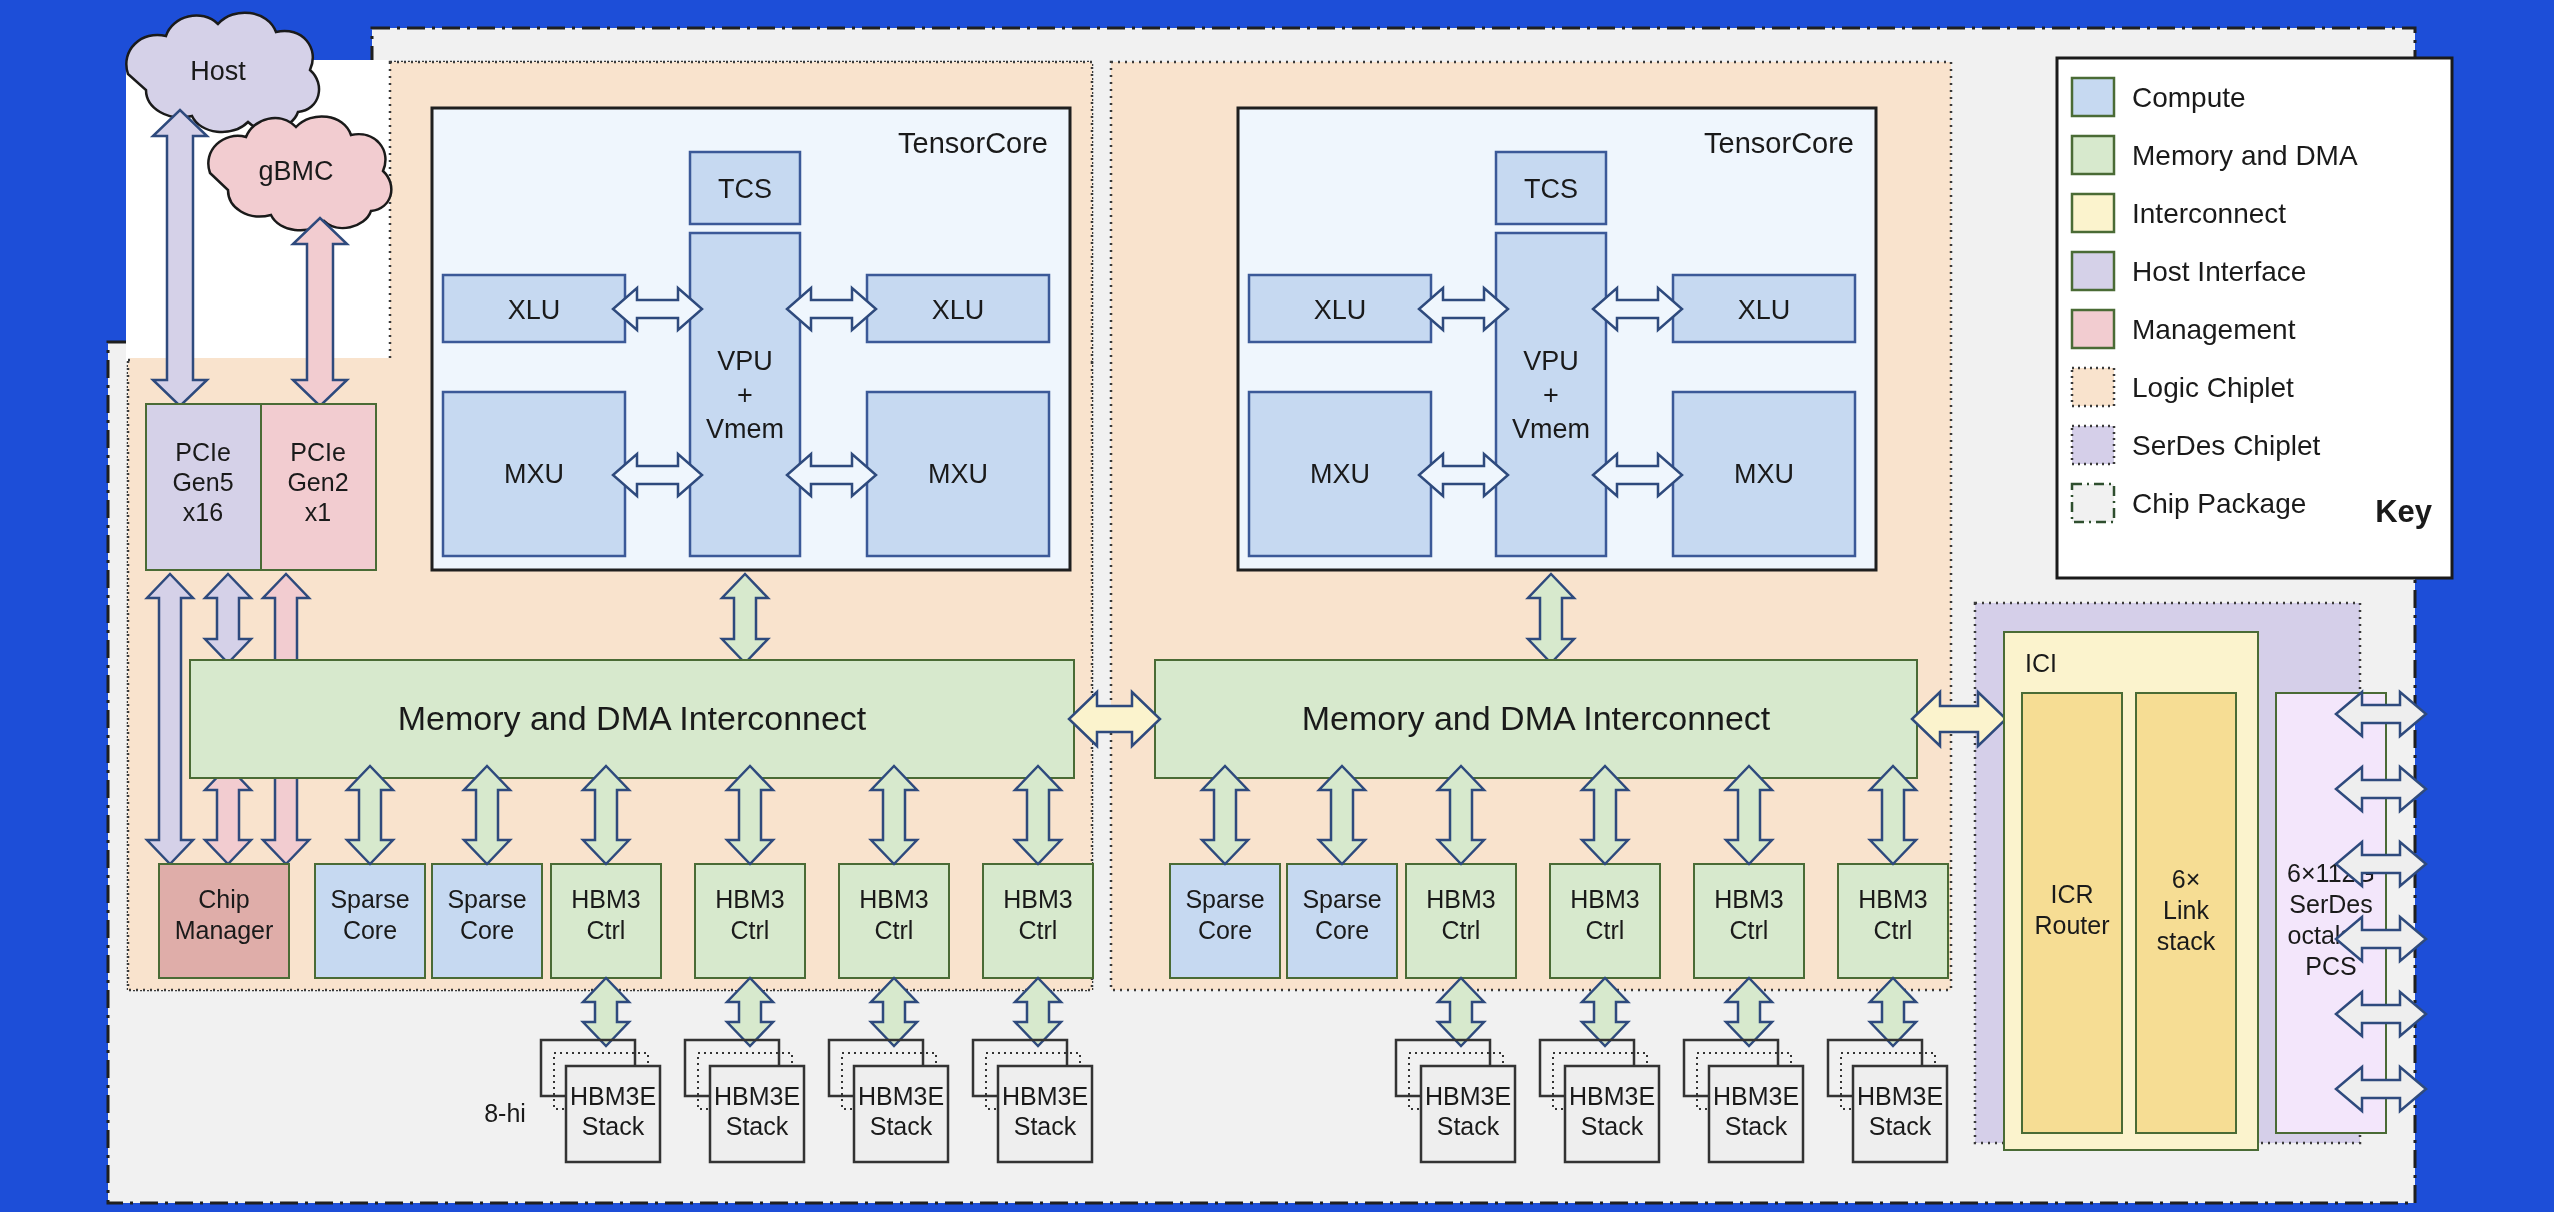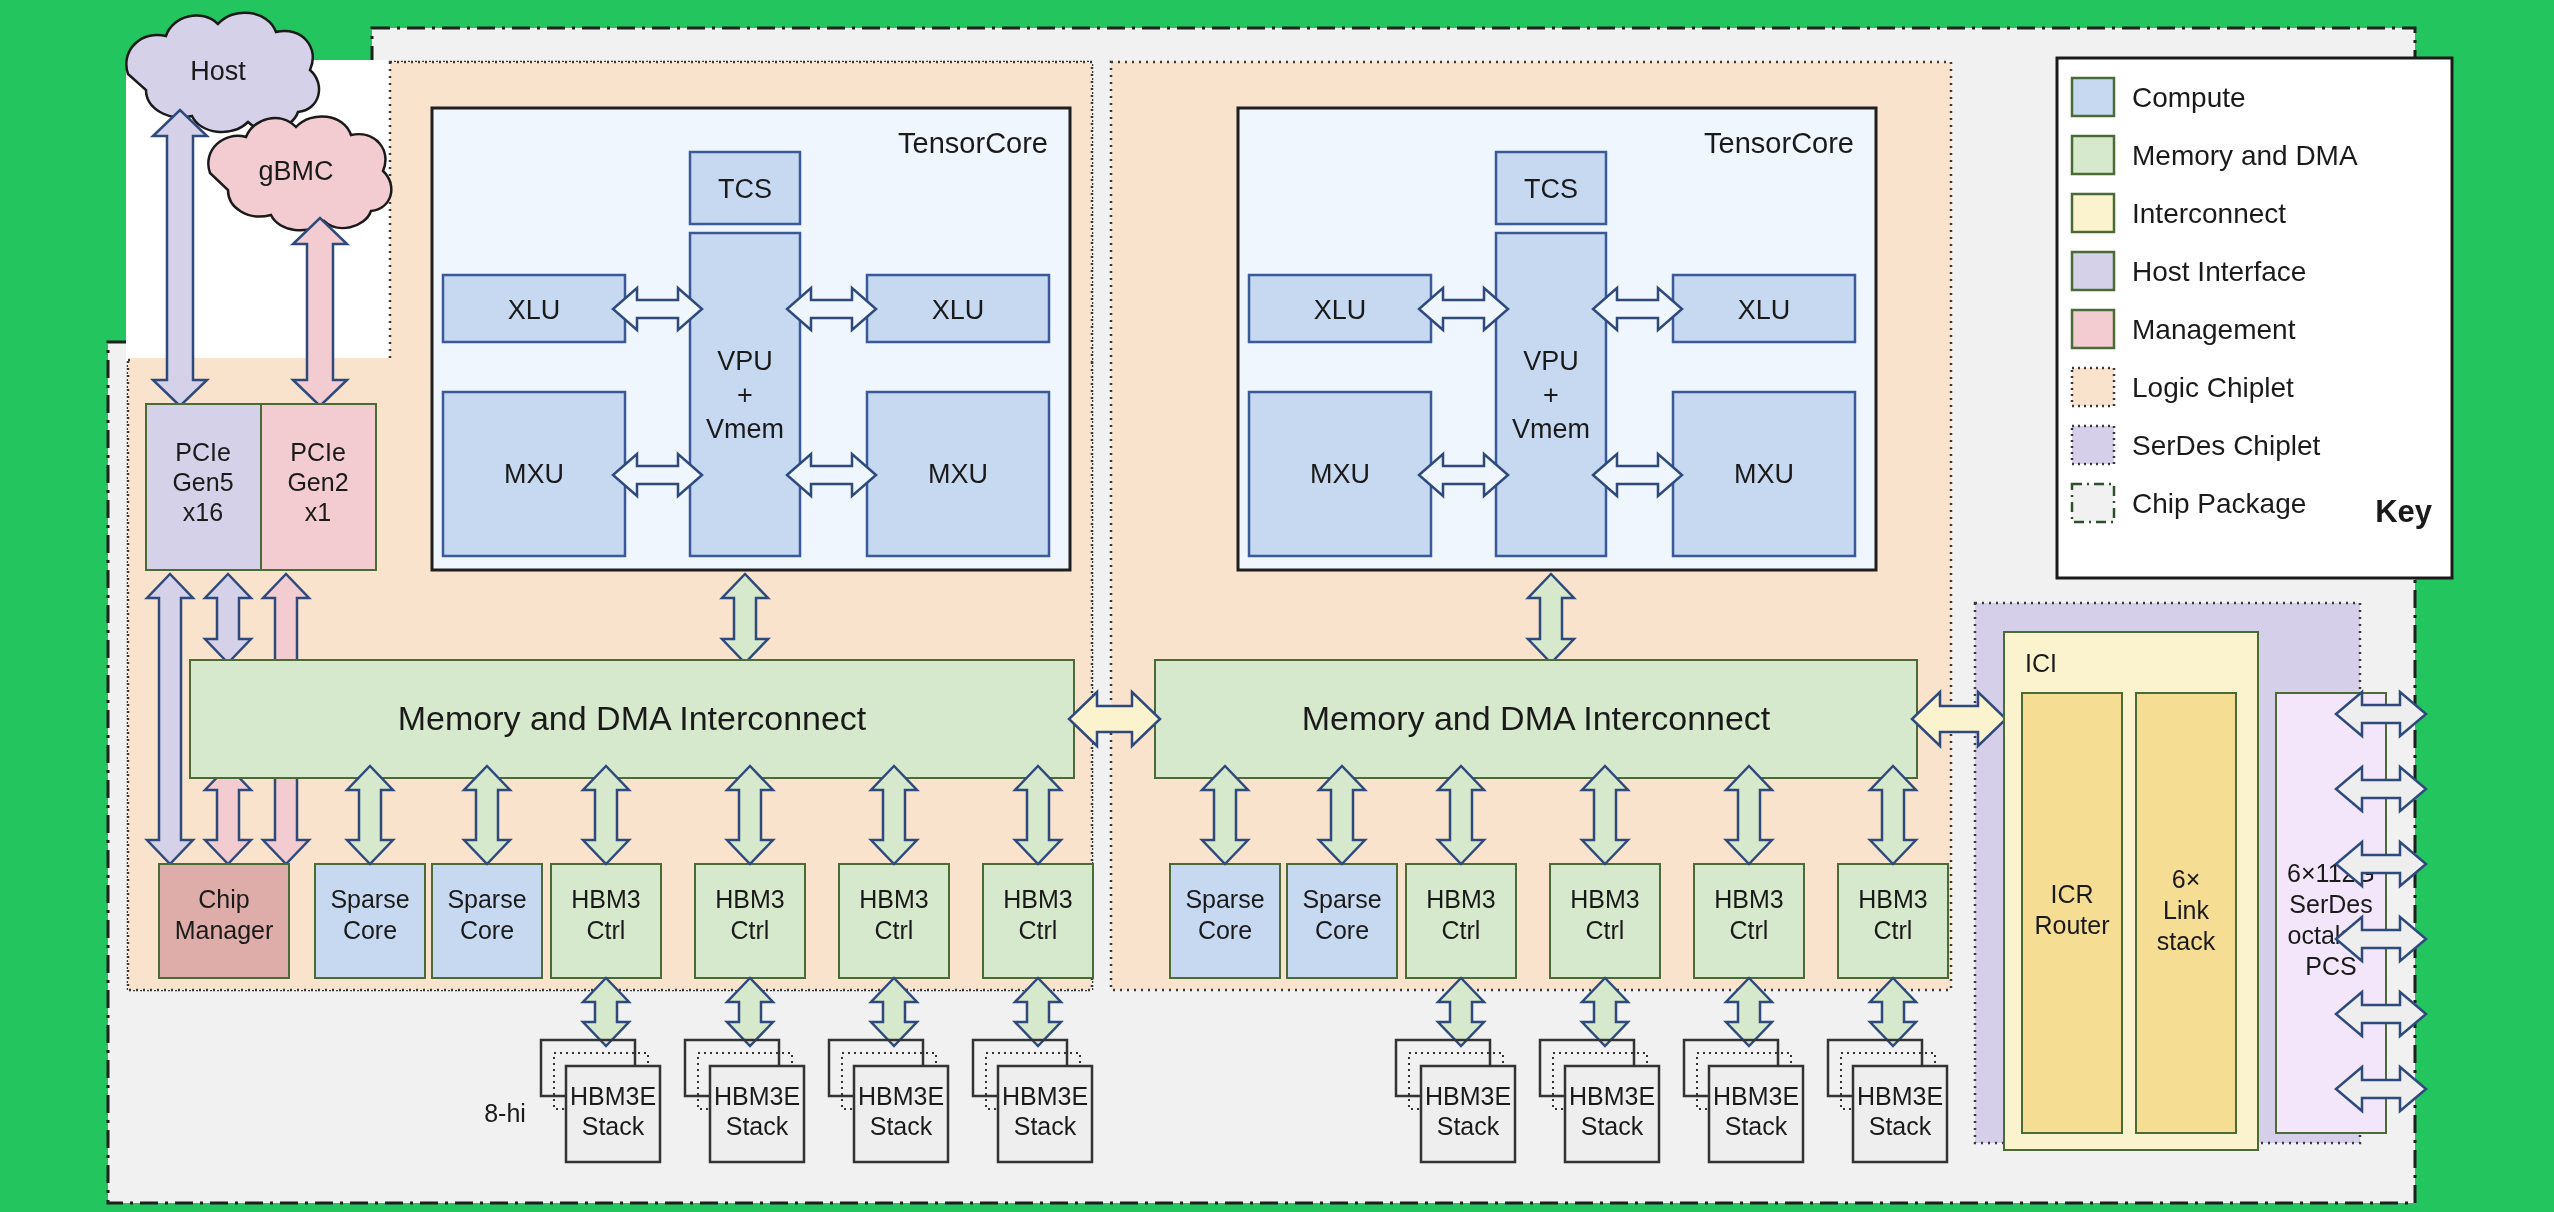--- a/index.html
+++ b/index.html
@@ -1,17 +1,17 @@
 <!DOCTYPE html>
 <html><head>
 <meta charset="utf-8">
 <style>
   html,body{margin:0;padding:0;background:#ffffff;}
   body{font-family:"Liberation Sans","DejaVu Sans",sans-serif;}
-  #stage{position:relative;width:2554px;height:1212px;overflow:hidden;background:#22c55e;text-decoration:underline;}
+  #stage{position:relative;width:2554px;height:1212px;overflow:hidden;background:#1d4ed8;text-decoration:underline;}
   #stage svg{position:absolute;left:0;top:0;width:2554px;height:1212px;}
   text{font-family:"Liberation Sans","DejaVu Sans",sans-serif;fill:#1a1a1a;}
   .t-lbl{font-size:27px;}
   .t-big{font-size:34px;}
   .t-med{font-size:29px;}
   .t-small{font-size:25px;}
   .t-key{font-size:28px;}
   .t-keytitle{font-size:31px;font-weight:bold;}
   .blk{stroke:#4a6b35;stroke-width:2;}
   .blkb{stroke:#3b5998;stroke-width:2.5;}

